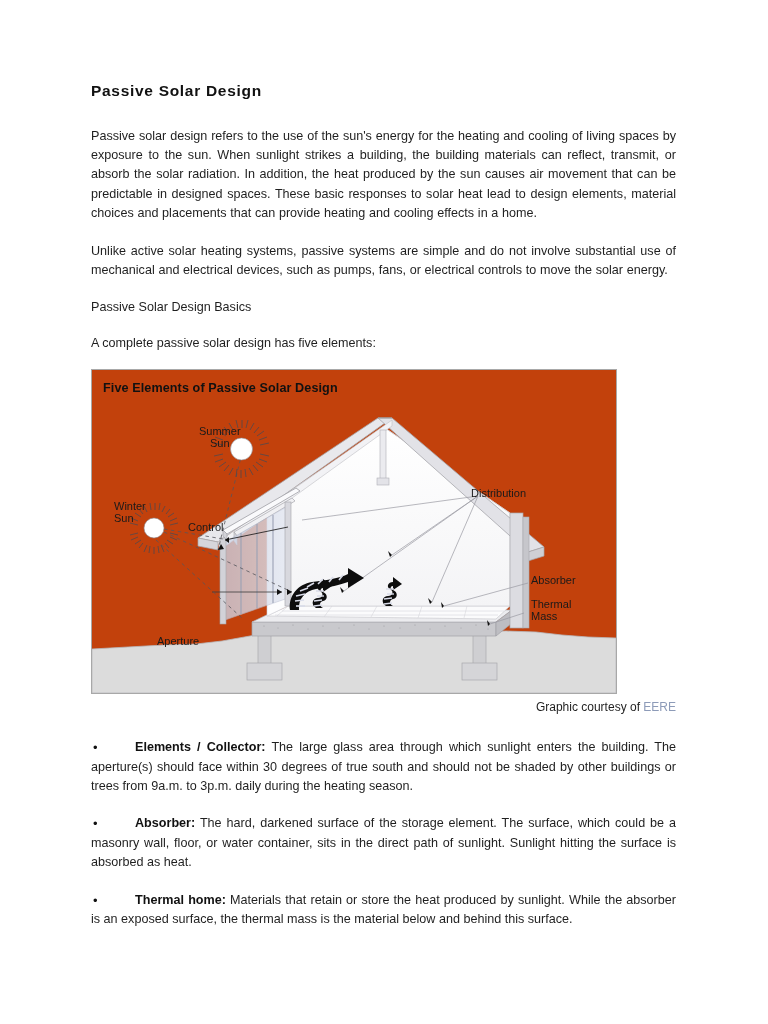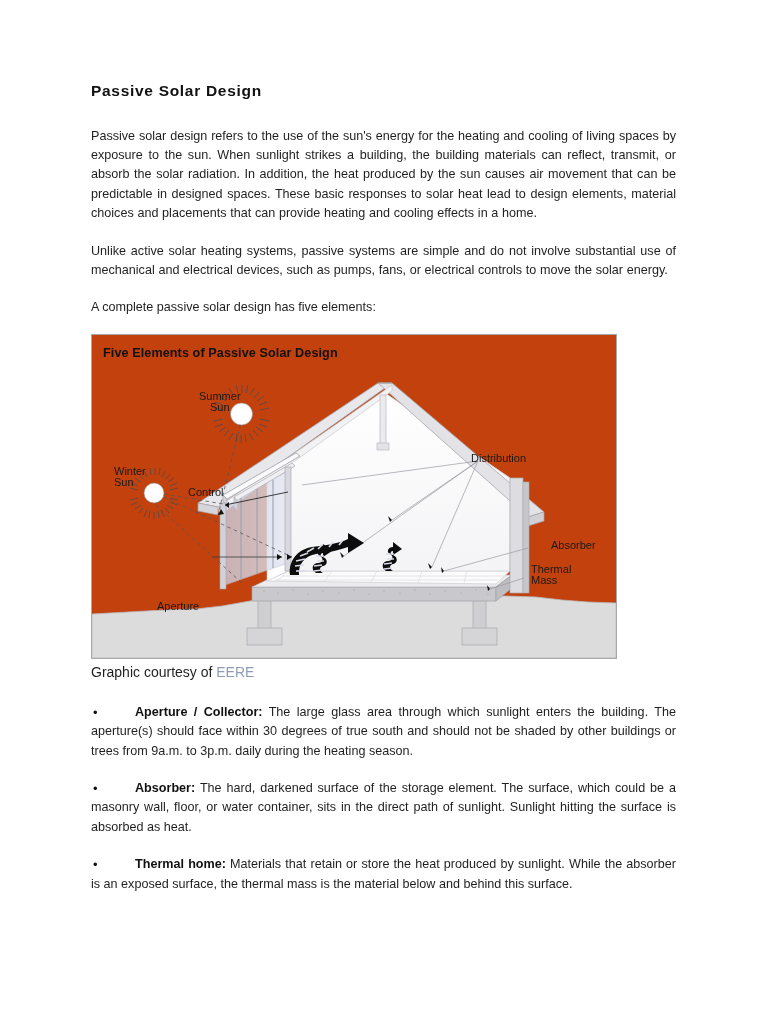--- a/index.html
+++ b/index.html
@@ -84,24 +84,25 @@
   .fig-label {
     position: absolute;
     font-size: 11px;
     color: #1a1a1a;
     line-height: 11.5px;
     z-index: 5;
     white-space: pre-line;
   }
 
   .caption {
-    font-size: 14px;
+    font-size: 12px;
     color: #1f1f1f;
     margin: 4px 0 0 0;
     line-height: 18px;
+    text-align: right;
   }
   .caption .link {
     color: #8d9bb8;
   }
 
   
   ul.elements {
     list-style: none;
     margin: 22px 0 0 0;
     padding: 0;
@@ -137,20 +138,21 @@
 
 <div class="page">
   <div class="content">
 
     <h1 class="doc-title">Passive Solar Design</h1>
 
     <p class="body-para">Passive solar design refers to the use of the sun's energy for the heating and cooling of living spaces by exposure to the sun. When sunlight strikes a building, the building materials can reflect, transmit, or absorb the solar radiation. In addition, the heat produced by the sun causes air movement that can be predictable in designed spaces. These basic responses to solar heat lead to design elements, material choices and placements that can provide heating and cooling effects in a home.</p>
 
     <p class="body-para">Unlike active solar heating systems, passive systems are simple and do not involve substantial use of mechanical and electrical devices, such as pumps, fans, or electrical controls to move the solar energy.</p>
 
+    <p class="plain-line">Passive Solar Design Basics</p>
 
     <p class="plain-line">A complete passive solar design has five elements:</p>
 
     <div class="figure-wrap">
       <div class="figure">
 
         <svg width="524" height="323" viewBox="0 0 524 323">
           <defs>
             <linearGradient id="wallShade" x1="0" y1="0" x2="0" y2="1">
               <stop offset="0%" stop-color="#ffffff"></stop>
@@ -420,31 +422,31 @@
 
         <div class="fig-label" style="left:22px; top:131px;">Winter
 Sun</div>
 
         <div class="fig-label" style="left:96px; top:152px;">Control</div>
 
         <div class="fig-label" style="left:65px; top:234px;margin-top:32px;">Aperture</div>
 
         <div class="fig-label" style="left:379px; top:118px;">Distribution</div>
 
-        <div class="fig-label" style="left:439px; top:205px;padding-left:20px;">Absorber</div>
+        <div class="fig-label" style="left:439px; top:205px;">Absorber</div>
 
         <div class="fig-label" style="left:439px; top:229px;">Thermal
 Mass</div>
       </div>
 
       <p class="caption"><span>Graphic courtesy of </span><span class="link">EERE</span></p>
     </div>
 
     <ul class="elements">
-      <li><span class="indent"></span><b>Aperture / Collector:</b><span> The large glass area through which sunlight enters the building. The aperture(s) should face within 30 degrees of true south and should not be shaded by other buildings or trees from 9a.m. to 3p.m. daily during the heating season.</span></li>
+      <li><span class="indent"></span><b>Elements / Collector:</b><span> The large glass area through which sunlight enters the building. The aperture(s) should face within 30 degrees of true south and should not be shaded by other buildings or trees from 9a.m. to 3p.m. daily during the heating season.</span></li>
 
       <li><span class="indent"></span><b>Absorber:</b><span> The hard, darkened surface of the storage element. The surface, which could be a masonry wall, floor, or water container, sits in the direct path of sunlight. Sunlight hitting the surface is absorbed as heat.</span></li>
 
       <li><span class="indent"></span><b>Thermal home:</b><span> Materials that retain or store the heat produced by sunlight. While the absorber is an exposed surface, the thermal mass is the material below and behind this surface.</span></li>
     </ul>
 
   </div>
 </div>
 
 </body></html>

